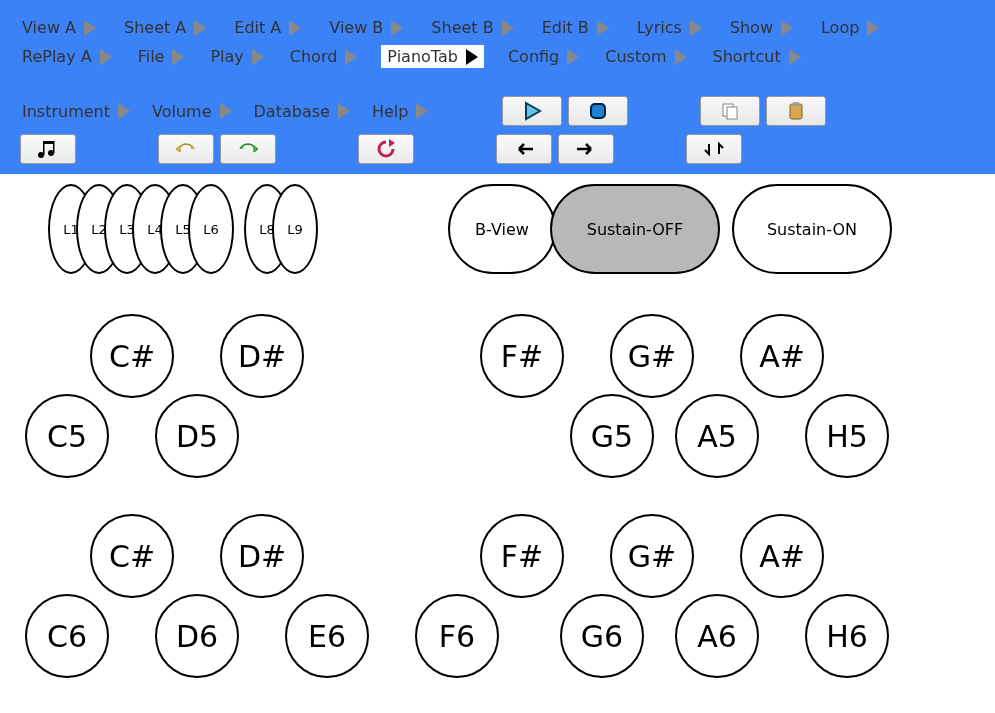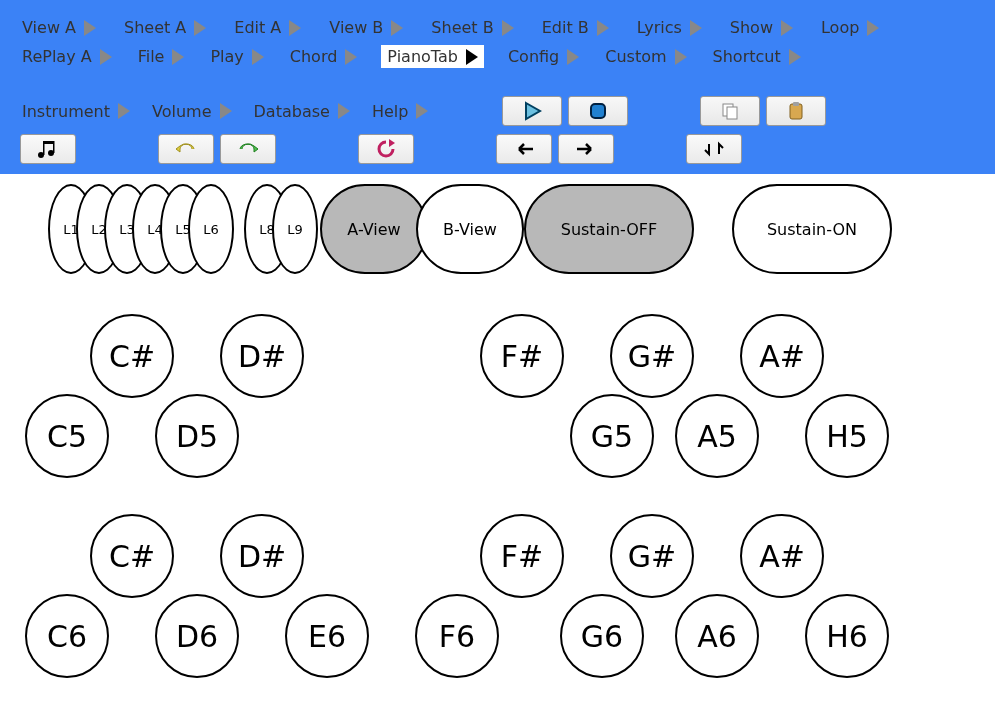--- a/index.html
+++ b/index.html
@@ -354,27 +354,24 @@
     <div class="oval-small" style="left:168px">
         <span>L6</span>
       </div>
     <div class="oval-small" style="left:224px">
         <span>L8</span>
       </div>
     <div class="oval-small" style="left:252px">
         <span>L9</span>
       </div>
 
-    <div class="pill grey" style="left:300px;width:108px">
-        <span>A-View</span>
-      </div>
-    <div class="pill" style="left:396px;width:108px">
+    <div class="pill" style="left:428px;width:108px">
         <span>B-View</span>
       </div>
-    <div class="pill grey" style="left:504px;width:170px">
+    <div class="pill grey" style="left:530px;width:170px">
         <span>Sustain-OFF</span>
       </div>
     <div class="pill" style="left:712px;width:160px">
         <span>Sustain-ON</span>
       </div>
   </div>
 
   <div class="key-area">
 
     <div class="key" style="left:70px;top:10px">

